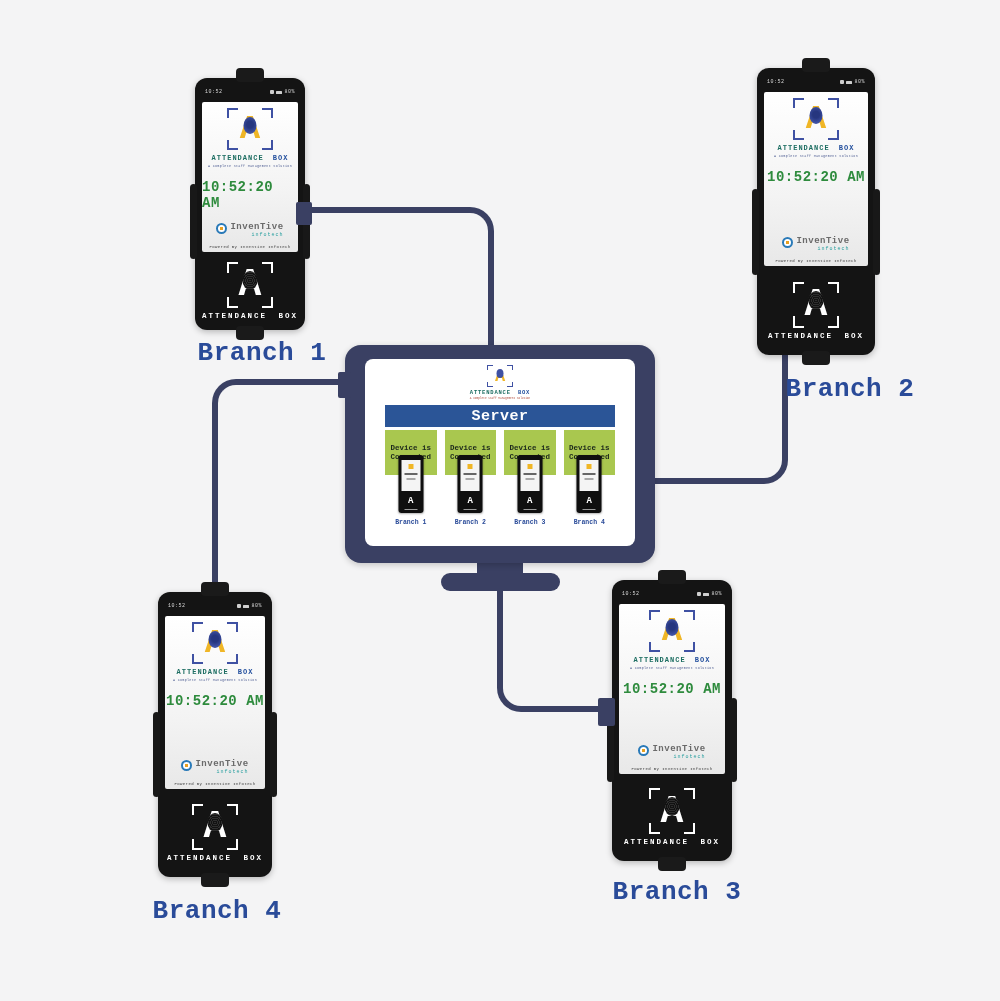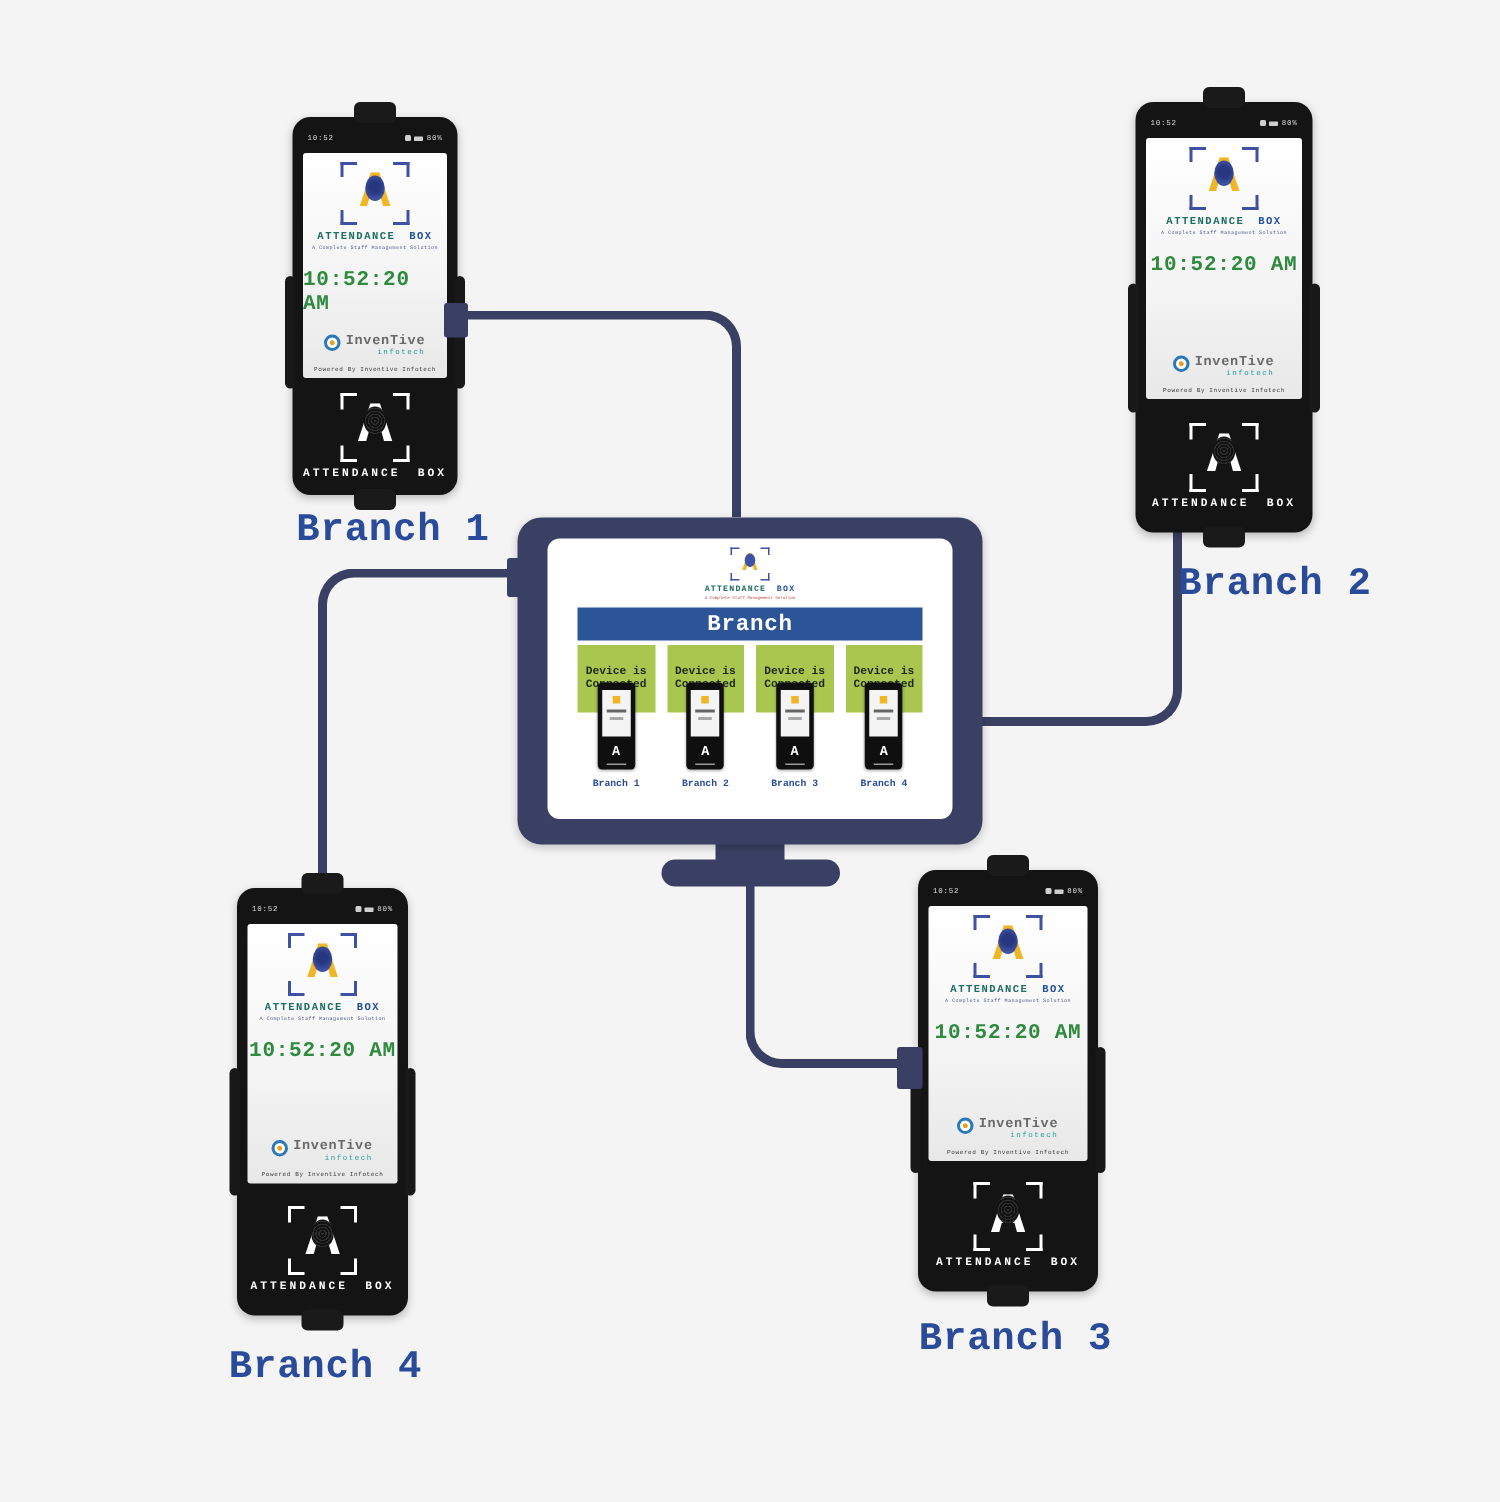--- a/index.html
+++ b/index.html
@@ -336,21 +336,21 @@
           <span class="br br2"></span>
           <span class="letterA">A</span>
           <span class="oval"></span>
         </div>
         <div class="srv-brand">
           <span class="w1">ATTENDANCE</span>
           <span class="w2">BOX</span>
         </div>
         <div class="srv-tag">A Complete Staff Management Solution</div>
       </div>
-      <div class="srv-banner">Branch</div>
+      <div class="srv-banner">Server</div>
       <div class="srv-cols" id="server-cols">
   <div class="srv-col">
     <div class="gbox">Device is Connected</div>
     <div class="mini-dev">
       <div class="md-screen">
         <span class="md-logo"></span>
         <span class="md-line l1"></span>
         <span class="md-line l2"></span>
       </div>
       <div class="md-foot">

